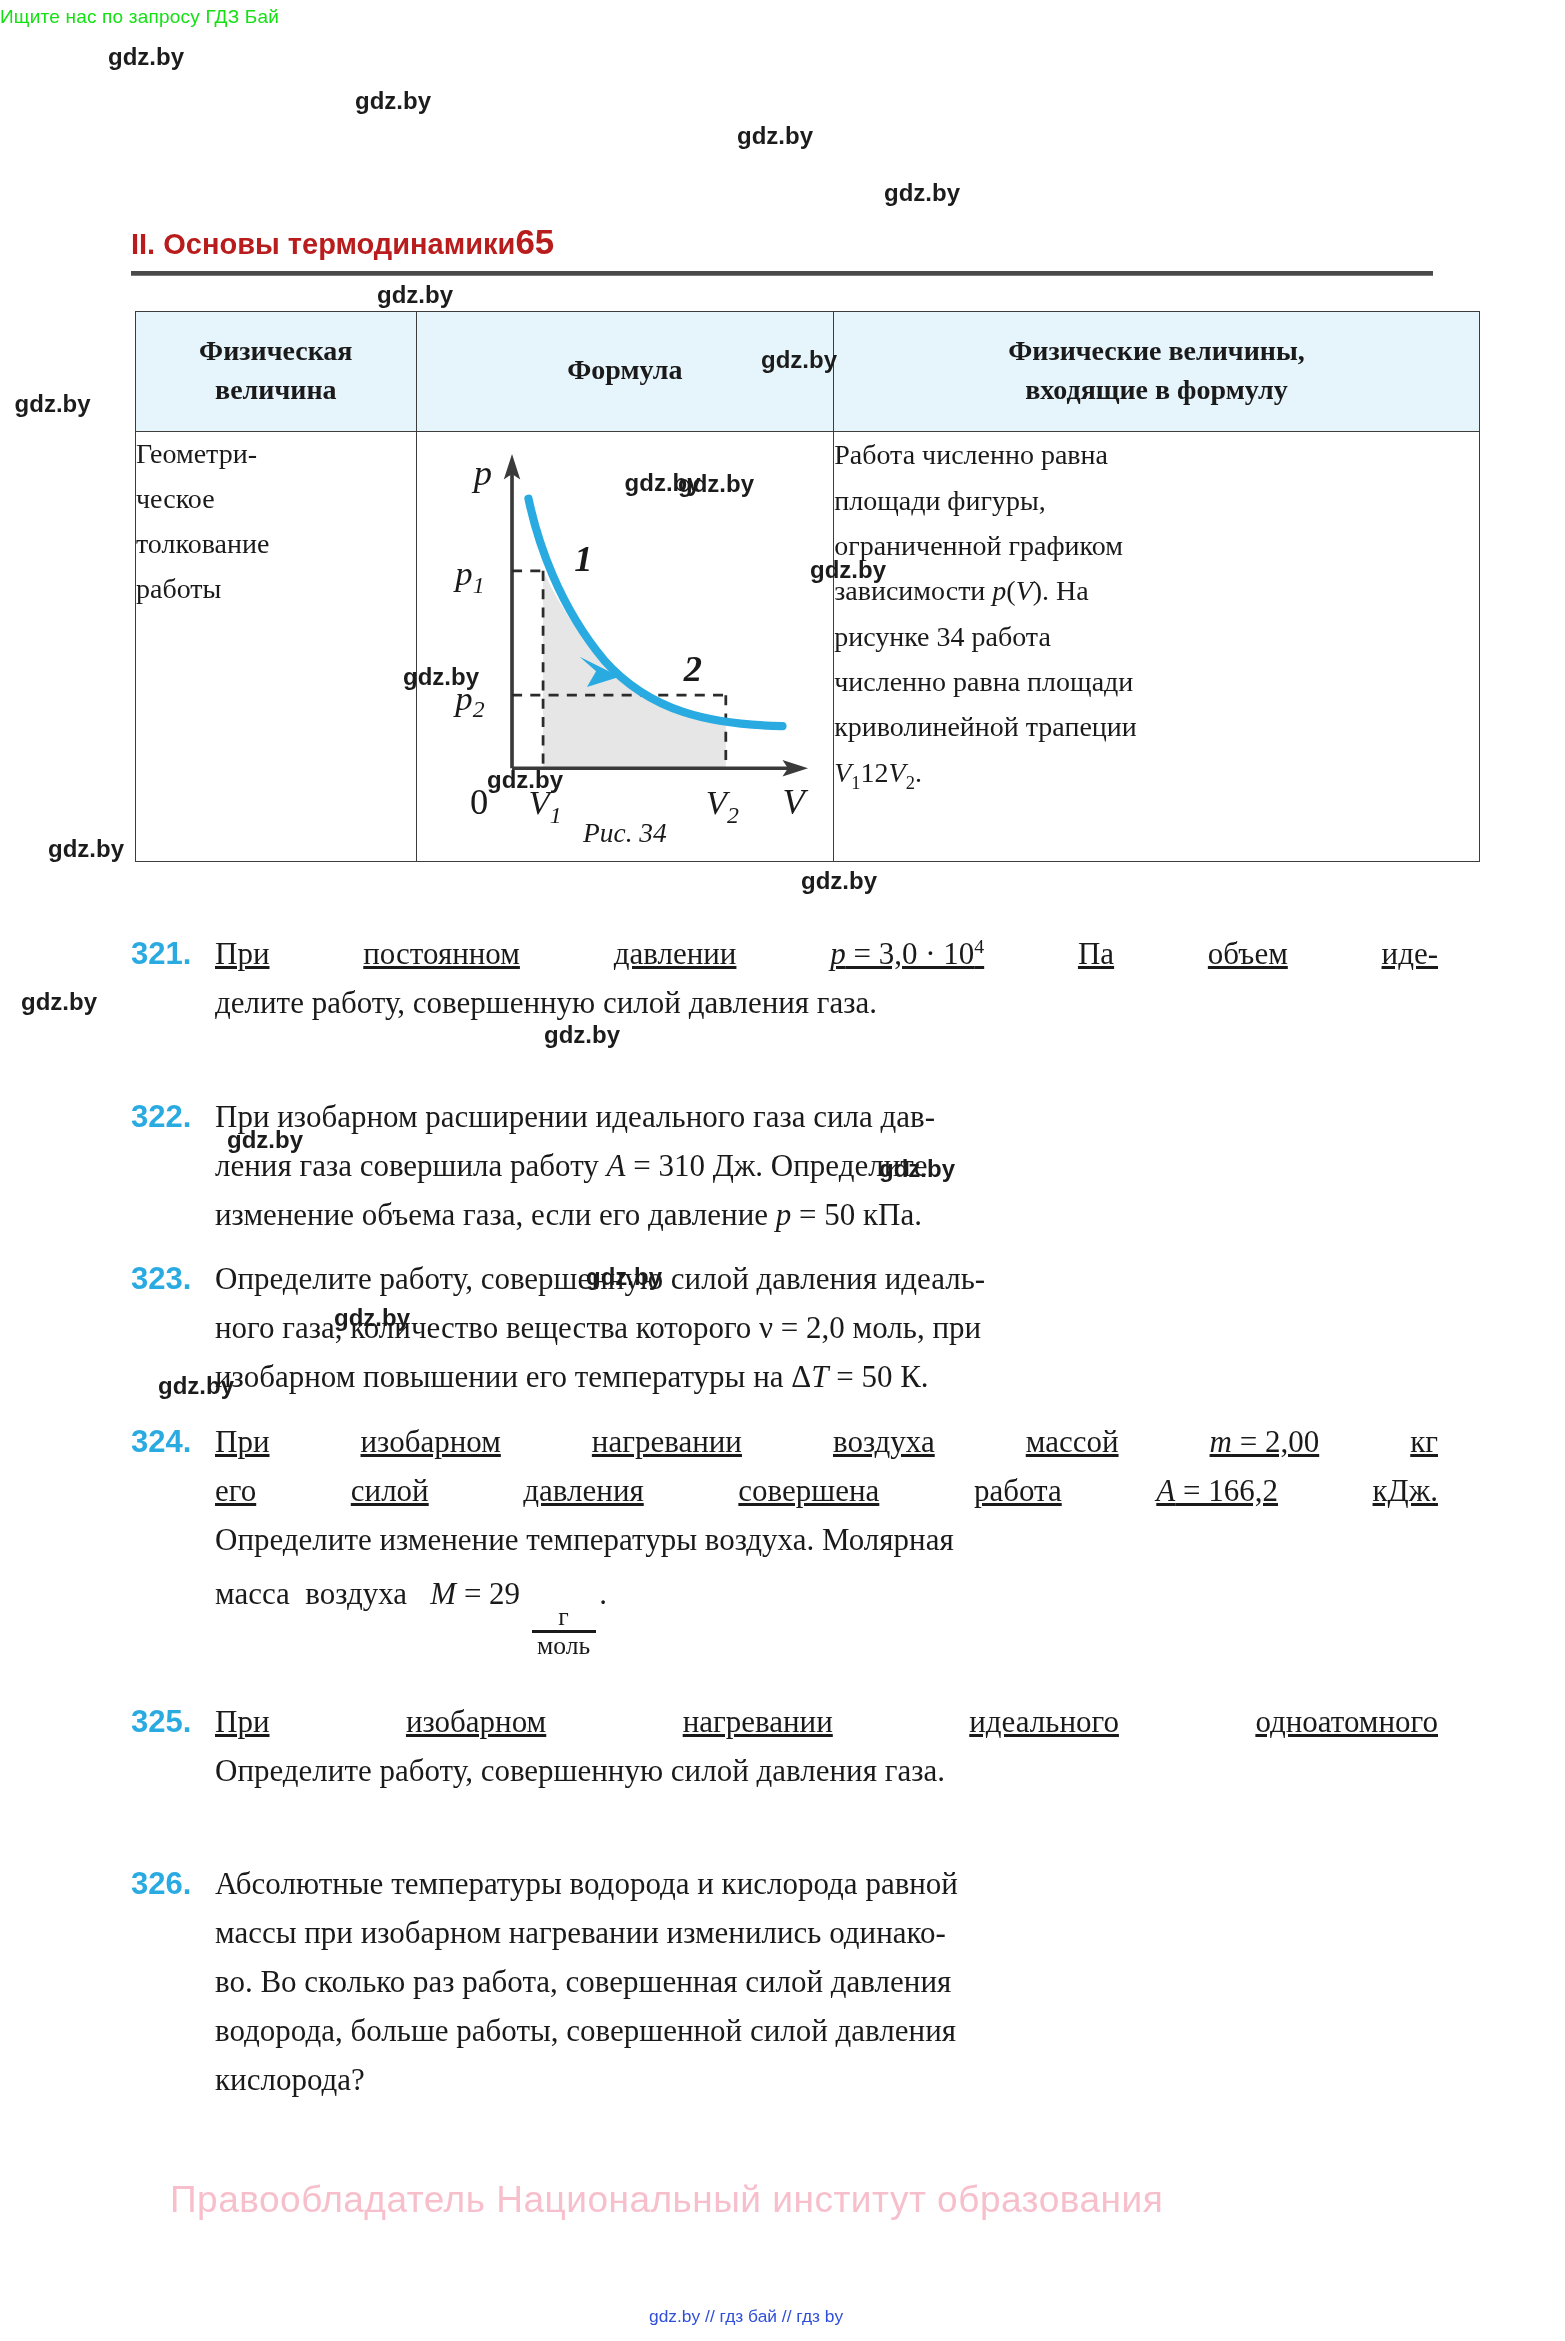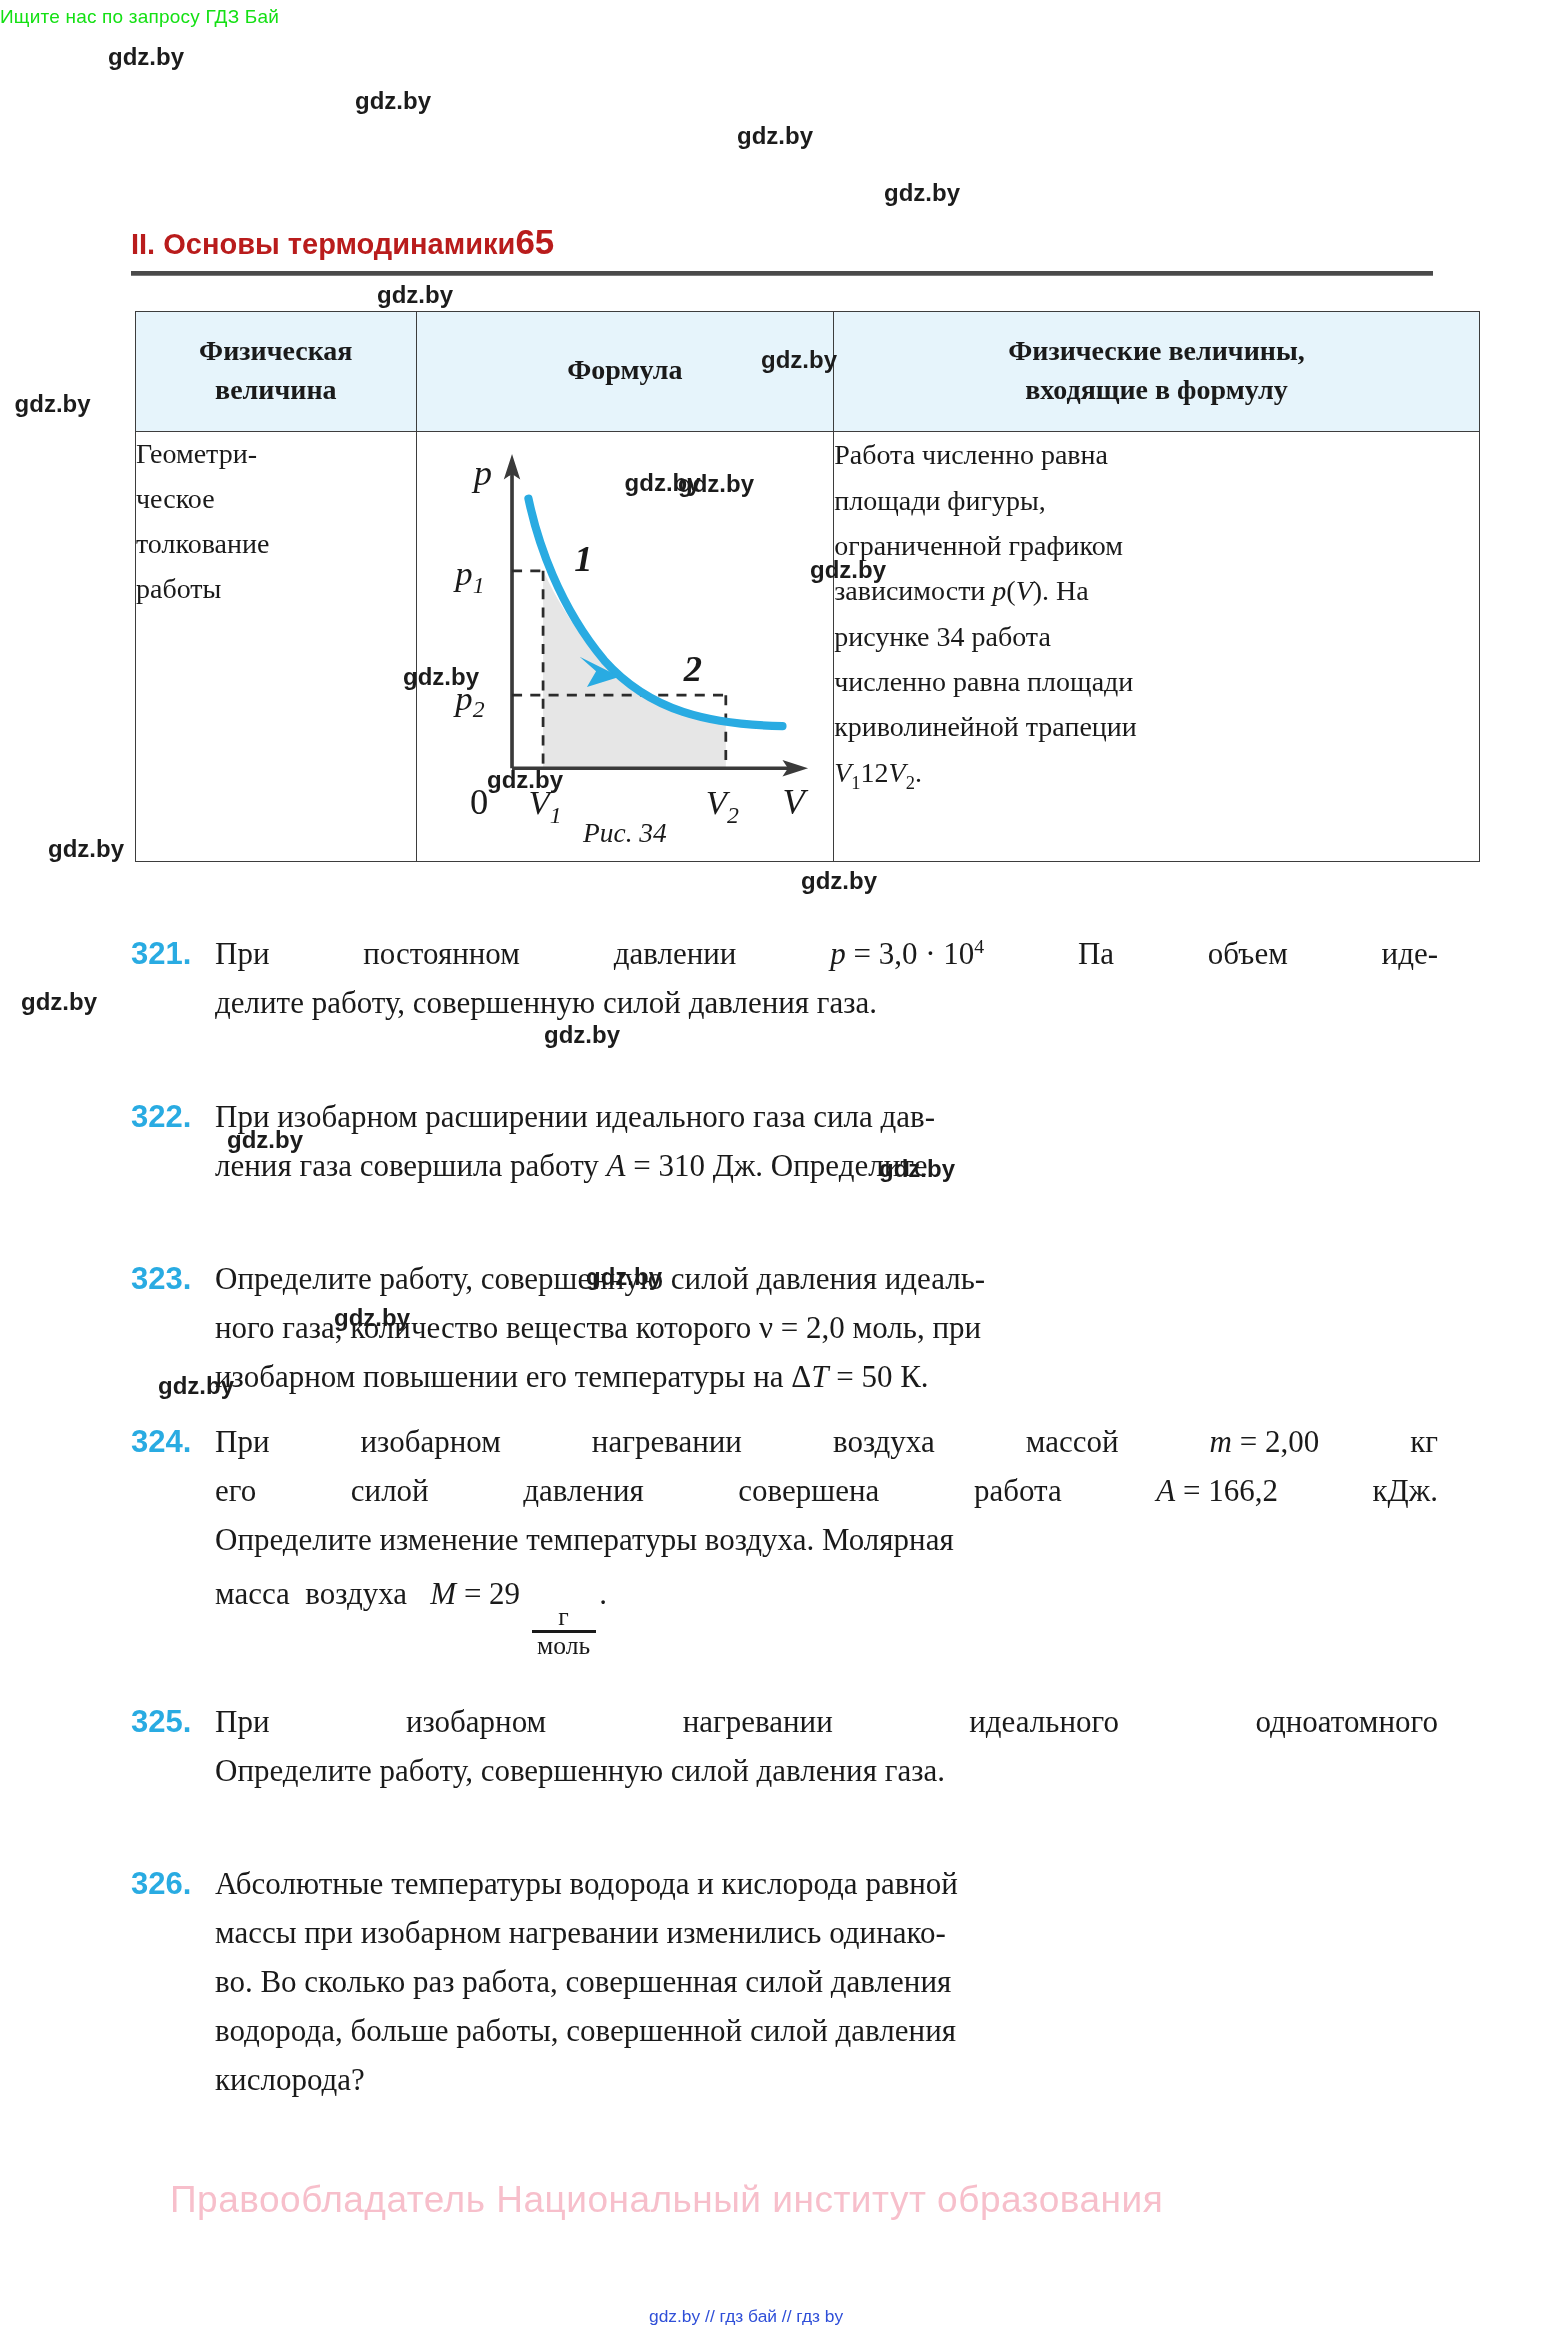--- a/index.html
+++ b/index.html
@@ -170,20 +170,21 @@
     font-size: 31px;
     line-height: 1.58;
     color: #1a1a1a;
     text-align: justify;
   }
   .ex-body .ln { display: block; white-space: nowrap; }
   .ex-body .ln.j {
     display: flex;
     justify-content: space-between;
     white-space: nowrap;
+    text-decoration: underline;
   }
   i.v { font-style: italic; }
   sub { font-size: .66em; }
   sup { font-size: .64em; }
 
   .frac {
     display: inline-flex;
     flex-direction: column;
     align-items: center;
     vertical-align: -0.65em;
@@ -297,20 +298,21 @@
         </span>
       <span class="ln">делите работу, совершенную силой давления газа.</span>
     </div>
   </div>
 
   <div class="ex" style="top:1093px;">
     <div class="ex-num">322.</div>
     <div class="ex-body">
       <span class="ln">При изобарном расширении идеального газа сила дав-</span>
       <span class="ln">ления газа совершила работу <i class="v">A</i>&nbsp;=&nbsp;310 Дж. Определите</span>
+      <span class="ln">изменение объема газа, если его давление <i class="v">p</i>&nbsp;=&nbsp;50 кПа.</span>
     </div>
   </div>
 
   <div class="ex" style="top:1255px;">
     <div class="ex-num">323.</div>
     <div class="ex-body">
       <span class="ln">Определите работу, совершенную силой давления идеаль-</span>
       <span class="ln">ного газа, количество вещества которого ν&nbsp;=&nbsp;2,0 моль, при</span>
       <span class="ln">изобарном повышении его температуры на Δ<i class="v">T</i>&nbsp;=&nbsp;50 К.</span>
     </div>

